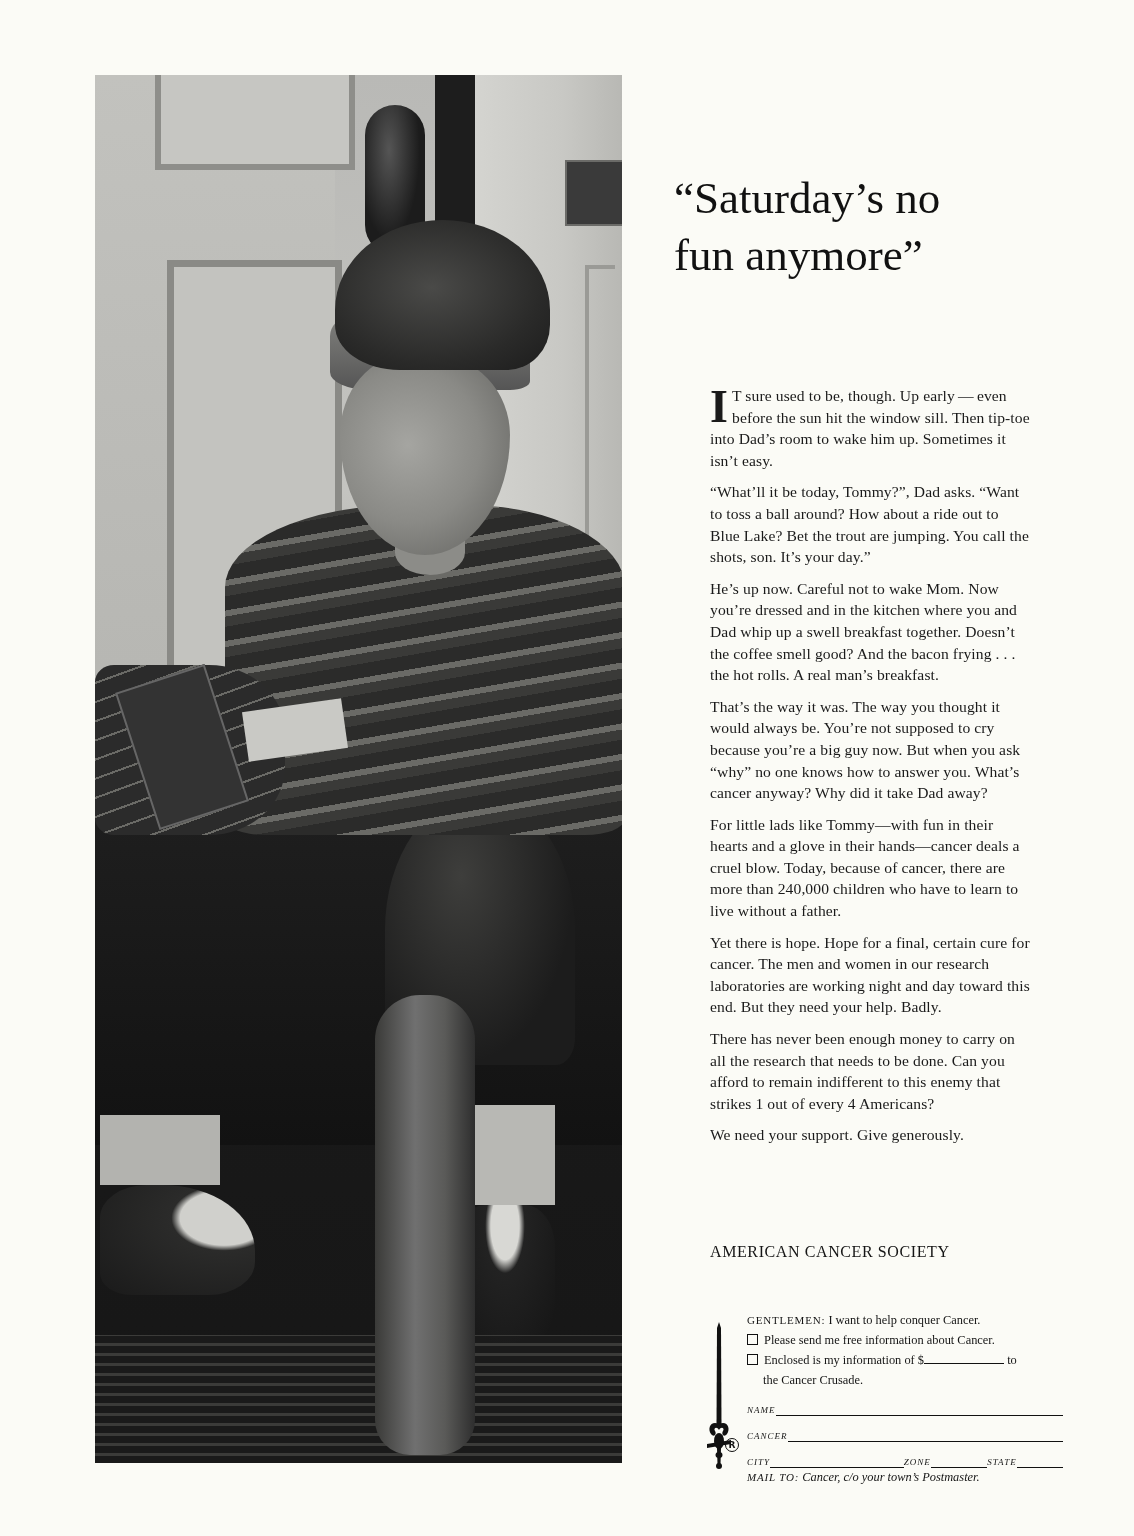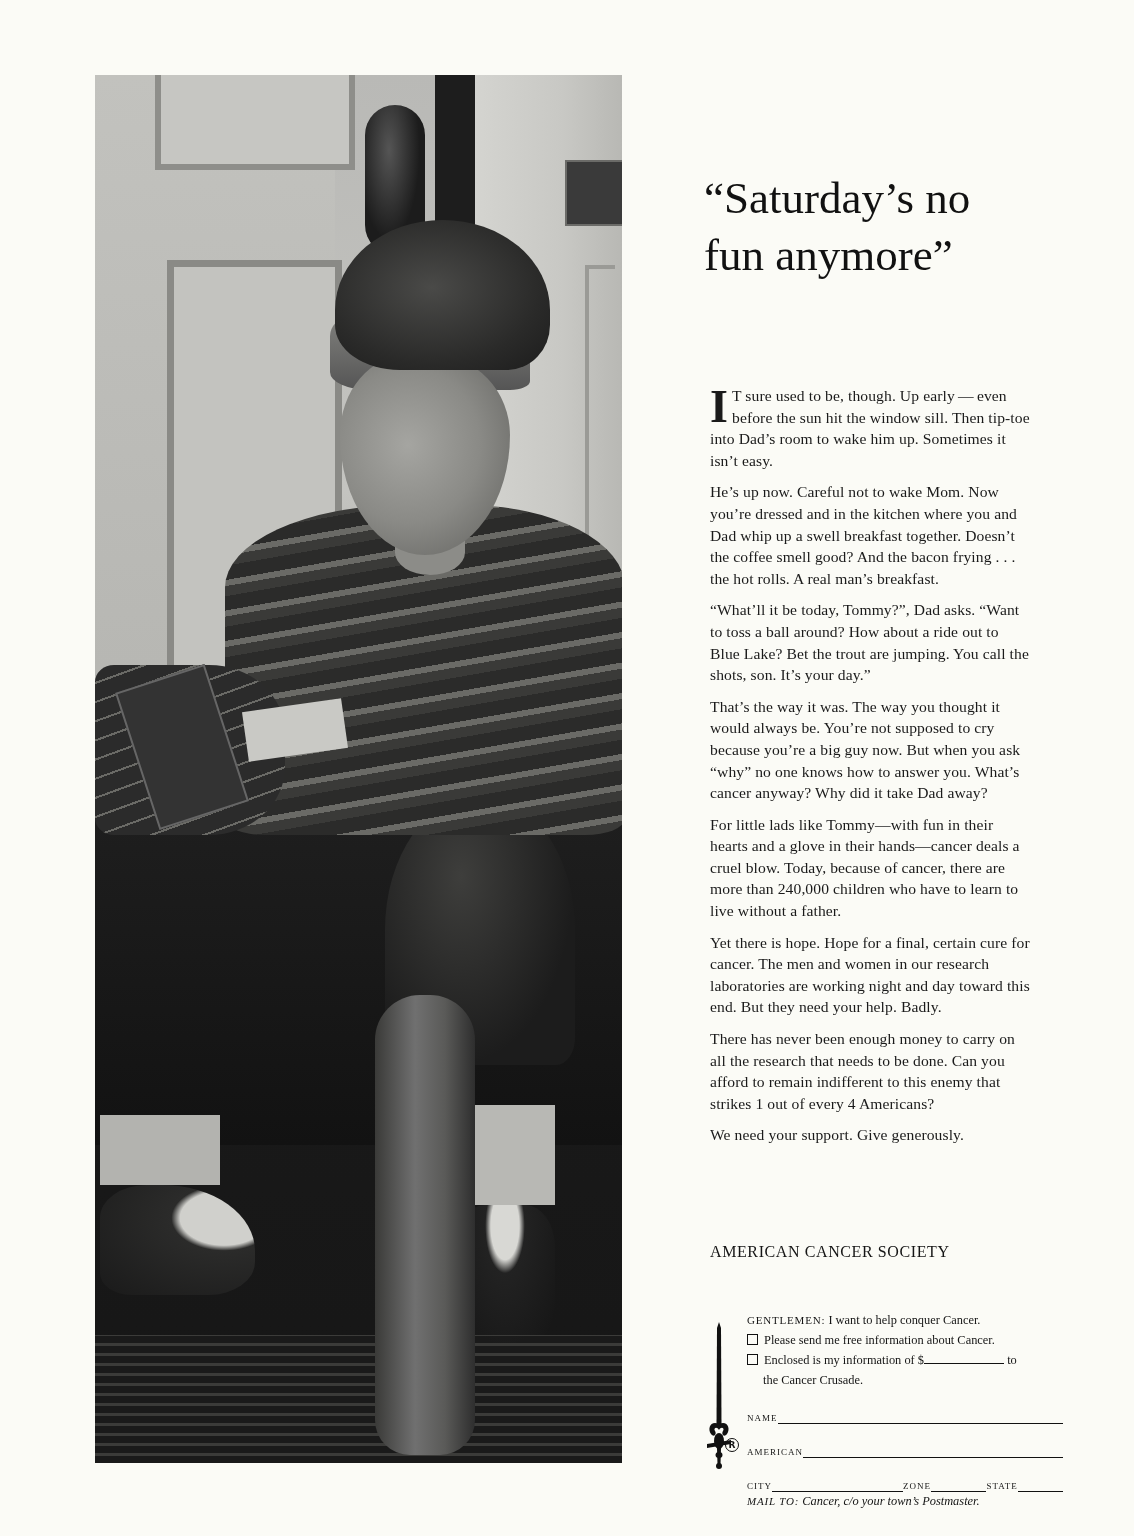--- a/index.html
+++ b/index.html
@@ -126,21 +126,21 @@
                 #1b1b1b;
     opacity: 0.95;
   }
   .photo .step {
     position: absolute; left: 120px; top: 860px; width: 170px; height: 40px;
     background: linear-gradient(180deg, #5c5c5a, #2a2a2a);
   }
 
   
   .headline {
-    position: absolute; left: 704px; top: 170px; width: 360px;
+    position: absolute; left: 674px; top: 170px; width: 360px;
     font-size: 45px; line-height: 57px; margin: 0; font-weight: normal;
     color: #111;
   }
   .body-copy {
     position: absolute; left: 710px; top: 385px; width: 322px;
   }
   .body-copy p {
     margin: 0 0 10px 0;
     font-size: 15.6px; line-height: 21.6px; letter-spacing: 0.1px;
     color: #1a1a1a;
@@ -167,21 +167,21 @@
   }
   .coupon-body { position: absolute; left: 42px; top: 0; width: 316px; font-size: 12.4px; color: #151515; }
   .coupon-line { margin: 0; line-height: 20px; white-space: nowrap; }
   .smallcaps { font-variant: small-caps; letter-spacing: 0.8px; font-size: 11px; }
   .cb {
     display: inline-block; width: 9px; height: 9px; border: 1.2px solid #111;
     margin-right: 6px; vertical-align: -1px; background: transparent; cursor: pointer;
   }
   .fill { display: inline-block; border-bottom: 1.3px solid #111; vertical-align: 0; height: 10px; }
   .indent { padding-left: 16px; }
-  .field-row { margin-top: 22px; display: flex; align-items: center; font-size: 9px; letter-spacing: 1px; line-height: 12px; }
+  .field-row { margin-top: 14px; display: flex; align-items: center; font-size: 9px; letter-spacing: 1px; line-height: 12px; font-style: italic; }
   .field-row .label { font-size: 9px; }
   .field-row .fill { flex: 1; }
   .mail-to { margin: 2px 0 0 0; font-size: 12.4px; line-height: 14px; font-style: italic; }
 </style>
 </head>
 <body>
 
 <div class="photo">
   <div class="door-left"></div>
   <div class="door-panel-top"></div>
@@ -210,22 +210,22 @@
   <div class="bat"></div>
 </div>
 
 <h1 class="headline">
   <span>“Saturday’s no</span><br>
   <span>fun anymore”</span>
 </h1>
 
 <div class="body-copy">
   <p><span class="dropcap">I</span><span>T sure used to be, though. Up early — even before the sun hit the window sill. Then tip-toe into Dad’s room to wake him up. Sometimes it isn’t easy.</span></p>
+  <p>“What’ll it be today, Tommy?”, Dad asks. “Want to toss a ball around? How about a ride out to Blue Lake? Bet the trout are jumping. You call the shots, son. It’s your day.”</p>
   <p>He’s up now. Careful not to wake Mom. Now you’re dressed and in the kitchen where you and Dad whip up a swell breakfast together. Doesn’t the coffee smell good? And the bacon frying . . . the hot rolls. A real man’s breakfast.</p>
-  <p>“What’ll it be today, Tommy?”, Dad asks. “Want to toss a ball around? How about a ride out to Blue Lake? Bet the trout are jumping. You call the shots, son. It’s your day.”</p>
   <p>That’s the way it was. The way you thought it would always be. You’re not supposed to cry because you’re a big guy now. But when you ask “why” no one knows how to answer you. What’s cancer anyway? Why did it take Dad away?</p>
   <p>For little lads like Tommy—with fun in their hearts and a glove in their hands—cancer deals a cruel blow. Today, because of cancer, there are more than 240,000 children who have to learn to live without a father.</p>
   <p>Yet there is hope. Hope for a final, certain cure for cancer. The men and women in our research laboratories are working night and day toward this end. But they need your help. Badly.</p>
   <p>There has never been enough money to carry on all the research that needs to be done. Can you afford to remain indifferent to this enemy that strikes 1 out of every 4 Americans?</p>
   <p>We need your support. Give generously.</p>
 </div>
 
 <div class="signature">AMERICAN CANCER SOCIETY</div>
 
 <div class="coupon">
@@ -252,21 +252,21 @@
       <span class="cb"></span><span>Enclosed is my information of $</span><span class="fill" style="width:80px"></span>
       <span>to</span>
     </p>
     <p class="coupon-line indent">the Cancer Crusade.</p>
 
     <div class="field-row">
       <span class="label">NAME</span>
       <span class="fill"></span>
     </div>
     <div class="field-row">
-      <span class="label">AMERICAN</span>
+      <span class="label">CANCER</span>
       <span class="fill"></span>
     </div>
     <div class="field-row">
       <span class="label">CITY</span>
       <span class="fill" style="flex:2.6"></span>
       <span class="label">ZONE</span>
       <span class="fill" style="flex:1.1"></span>
       <span class="label">STATE</span>
       <span class="fill" style="flex:0.9"></span>
     </div>

